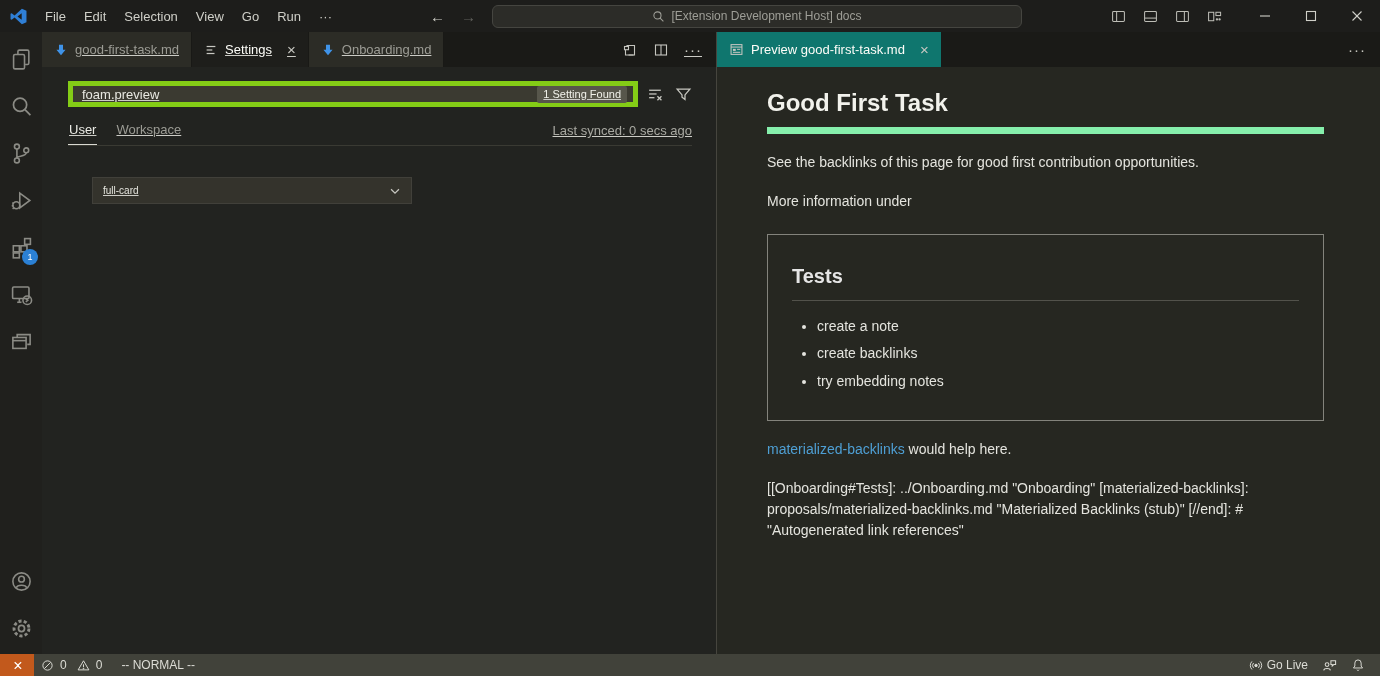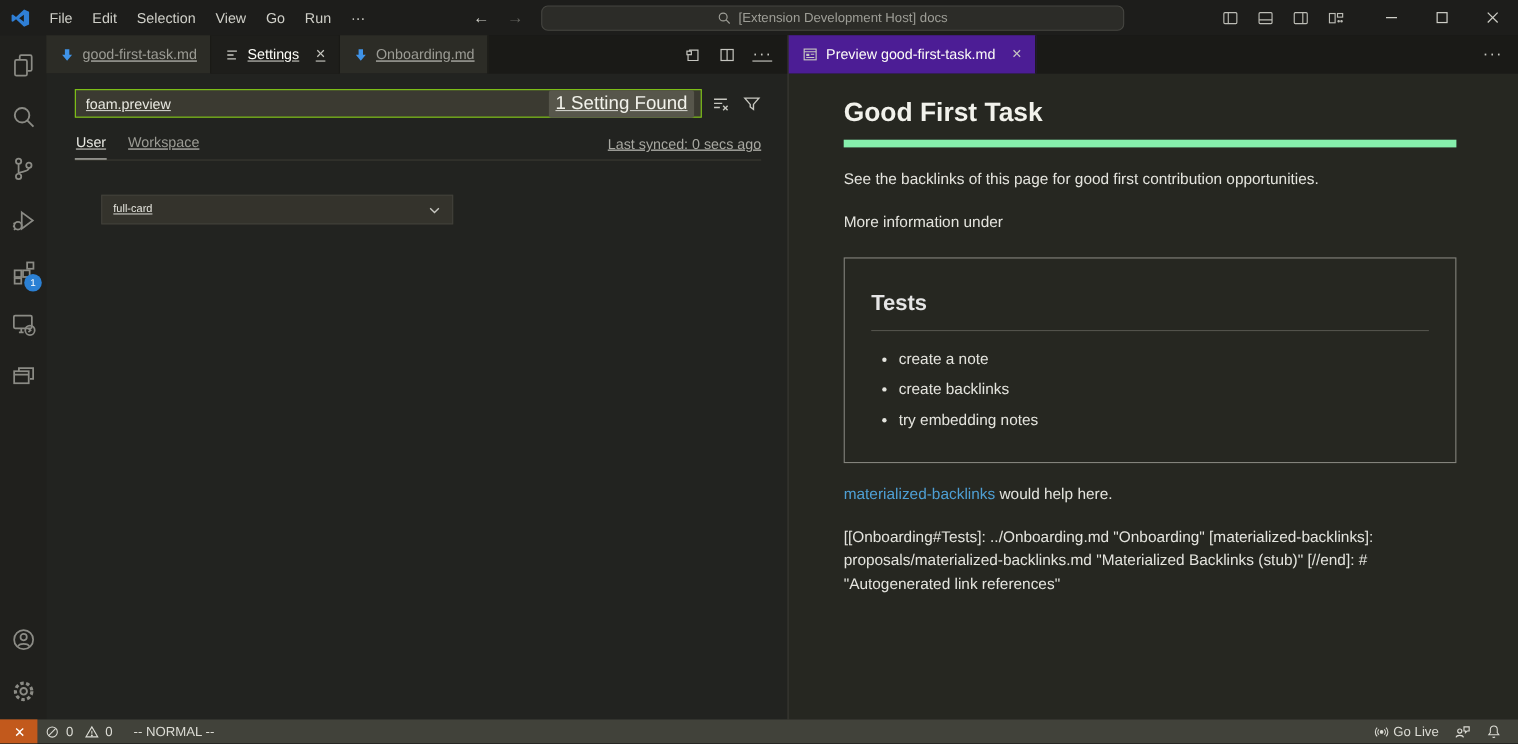--- a/index.html
+++ b/index.html
@@ -33,31 +33,31 @@
   .ab-bottom { margin-top:auto; padding-bottom:2px; display:flex; flex-direction:column; align-items:center; }
 
   .group1 { width:674px; display:flex; flex-direction:column; min-width:0;text-decoration:underline; }
   .group2 { flex:1; display:flex; flex-direction:column; min-width:0; border-left:1px solid #46453e; }
 
   .tabbar { flex:0 0 35px; background:#1a1a17; display:flex; align-items:stretch; }
   .tab { display:flex; align-items:center; gap:7px; padding:0 12px; font-size:13px; color:#9c9c95;
          background:#2c2c26; border-right:1px solid #191916; cursor:default; }
   .tab.active { background:#1e1e1b; color:#fdfdf8; }
   .tab .close { margin-left:8px; font-size:15px; line-height:1; color:#c8c8c2; }
-  .group2 .tab.active { background:#4c1d95; color:#fdfdf8; }
+  .group2 .tab.active { background:#0f766e; color:#fdfdf8; }
   .tab-actions { margin-left:auto; display:flex; align-items:center; gap:15px; padding-right:14px; color:#c5c5bf; }
   .dots { font-size:15px; letter-spacing:1px; color:#c5c5bf; }
 
   
   .settings-body { flex:1; background:#222320; padding:14px 24px 0 26px; overflow:hidden; }
   .search-row { display:flex; align-items:center; gap:9px; }
-  .settings-search { flex:1; height:26px; background:#3b3a31; border:1px solid #84cc16; display:flex; align-items:center; padding:0 6px 0 9px; }
+  .settings-search { flex:1; height:26px; background:#3b3a31; border:5px solid #84cc16; display:flex; align-items:center; padding:0 6px 0 9px; }
   .settings-search input { flex:1; background:transparent; border:none; outline:none; color:#e8e8e1; font-size:13px;
                            font-family:"Liberation Sans","DejaVu Sans",sans-serif; }
-  .count-badge { background:#57564b; color:#f2f2eb; font-size:17px; padding:2.5px 6px; border-radius:2px; white-space:nowrap; }
+  .count-badge { background:#57564b; color:#f2f2eb; font-size:11px; padding:2.5px 6px; border-radius:2px; white-space:nowrap; }
   .search-icons { display:flex; gap:11px; color:#c7c7c0; align-items:center; }
 
   .scope-row { display:flex; align-items:flex-end; margin-top:11px; border-bottom:1px solid #3a3a33; font-size:13px; color:#9c9c95; }
   .scope { margin-right:18px; padding:4px 1px 7px; border-bottom:1px solid transparent; cursor:default; }
   .scope.active { color:#eaeae4; border-bottom-color:#d9d9d2; }
   .last-synced { margin-left:auto; padding-bottom:7px; color:#a8a8a1; }
 
   .setting-item { margin-top:31px; margin-left:24px; }
   .setting-title { font-size:13.5px; font-weight:700; }
   .setting-cat { color:#9b9b94; margin-right:4px; }

